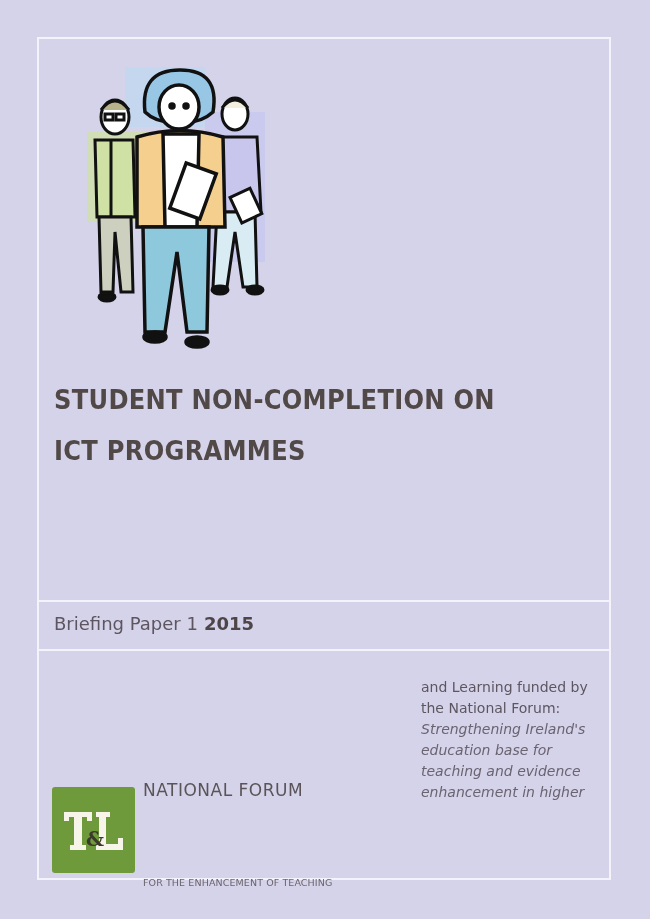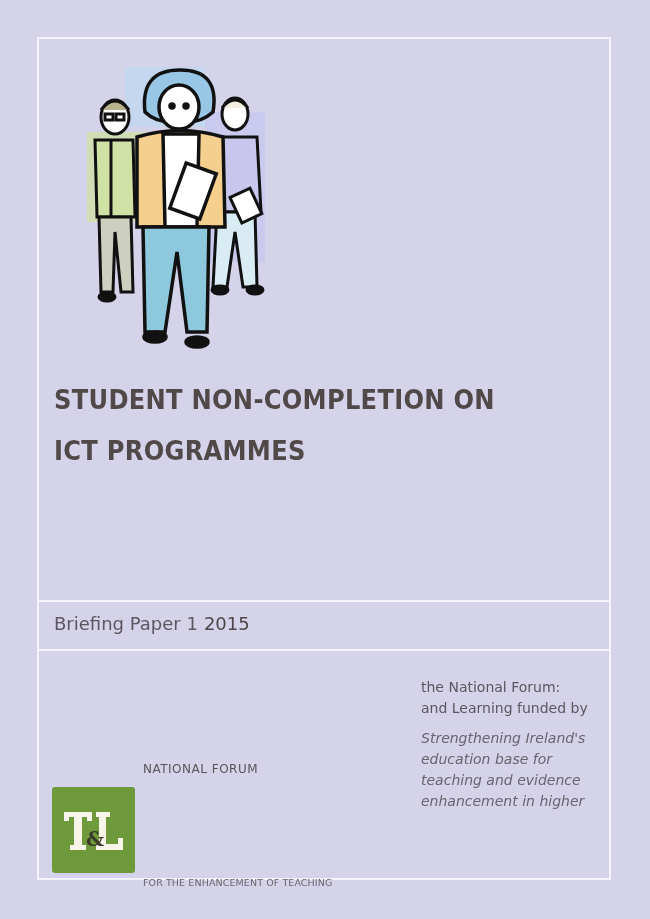--- a/index.html
+++ b/index.html
@@ -39,46 +39,45 @@
       transform-origin: left top;
     }
     .title div { white-space: nowrap; }
     .briefing {
       position: absolute;
       left: 54px; top: 613px;
       font-size: 18px;
       color: #5d5660;
       white-space: nowrap;
     }
-    .briefing .year { font-weight: normal; color: #4d4548; margin-left: 6px; }
+    .briefing .year { font-weight: bold; color: #4d4548; margin-left: 6px; }
     .scholar {
       position: absolute;
       left: 421px; top: 677px;
       width: 190px;
       font-size: 14px;
       line-height: 21px;
       color: #5d5660;
     }
     .scholar .italic {
       font-style: italic;
-      margin-top: 9px;
       color: #6a6370;
     }
     .logo-box {
       position: absolute;
       left: 52px; top: 787px;
       width: 83px; height: 86px;
       background: #6e9a3c;
       border-radius: 3px;
     }
     .logo-box svg { position: absolute; left: 0; top: 0; }
     .forum-name {
       position: absolute;
-      left: 143px; top: 762px;
-      font-size: 12px;
+      left: 143px; top: 780px;
+      font-size: 17px;
       color: #5a5458;
       letter-spacing: 0.5px;
       white-space: nowrap;
     }
     .forum-sub {
       position: absolute;
       left: 143px; top: 826px;
       font-size: 9.5px;
       color: #6a646a;
       line-height: 17px;
@@ -138,22 +137,22 @@
 <div class="title">
   <div>STUDENT NON-COMPLETION ON</div>
   <div>ICT PROGRAMMES</div>
 </div>
 
 <div class="briefing">
   <span>Briefing Paper 1</span><span class="year">2015</span>
 </div>
 
 <div class="scholar">
+  <div>and Learning funded by</div>
   <div>the National Forum:</div>
-  <div>and Learning funded by</div>
   <div class="italic">
     <div>Strengthening Ireland's</div>
     <div>education base for</div>
     <div>teaching and evidence</div>
     <div>enhancement in higher</div>
   </div>
 </div>
 
 <div class="logo-box">
   <svg width="83" height="86" viewBox="0 0 83 86">

